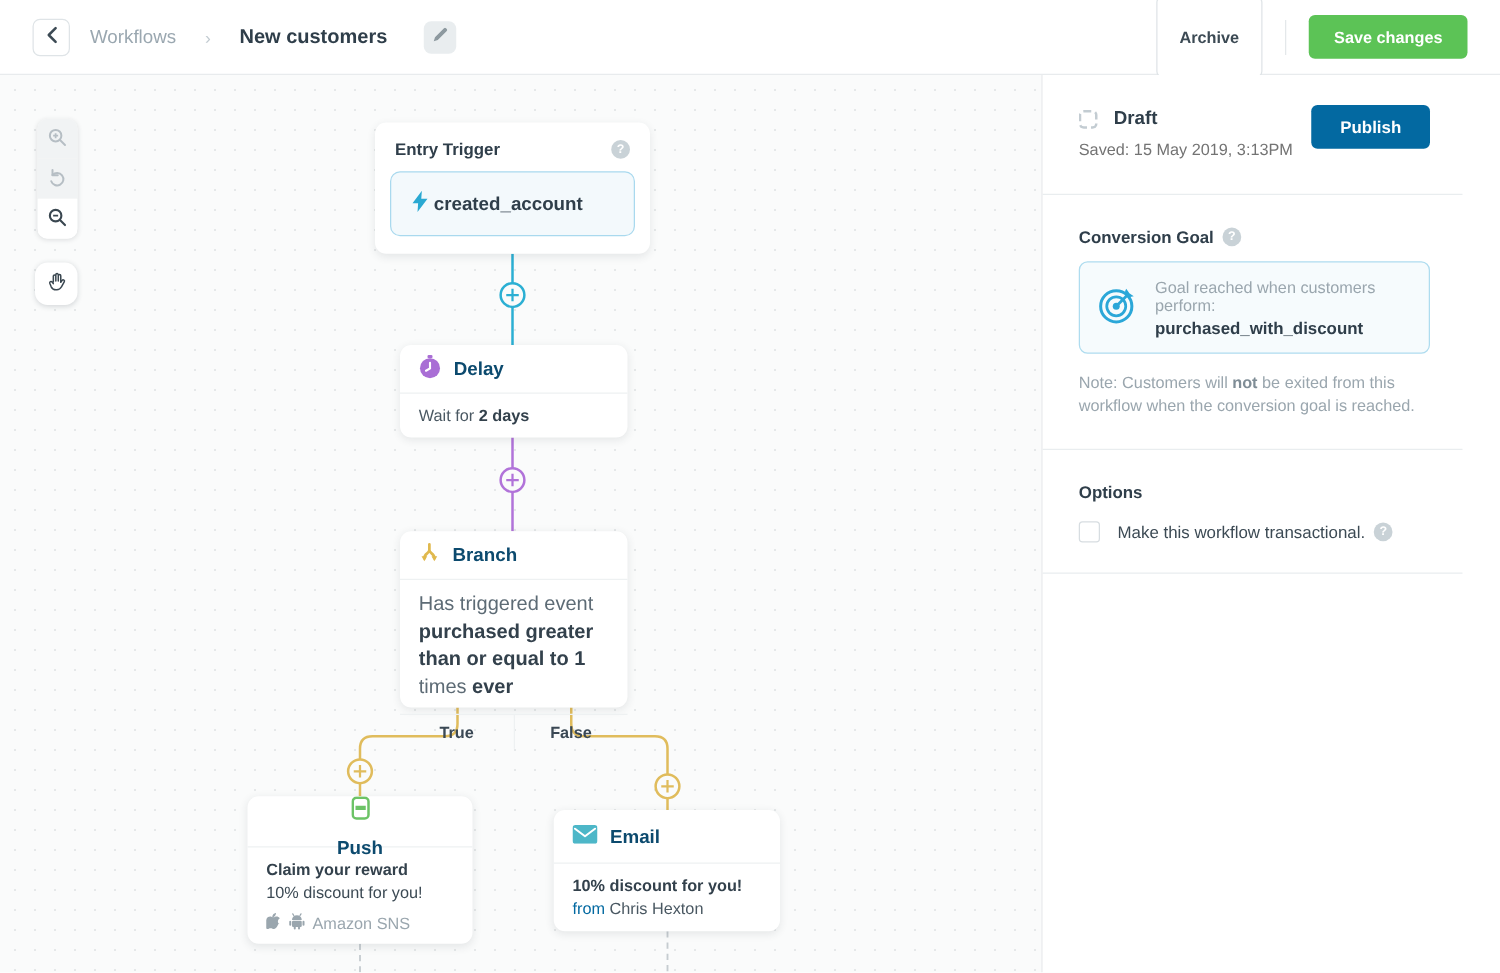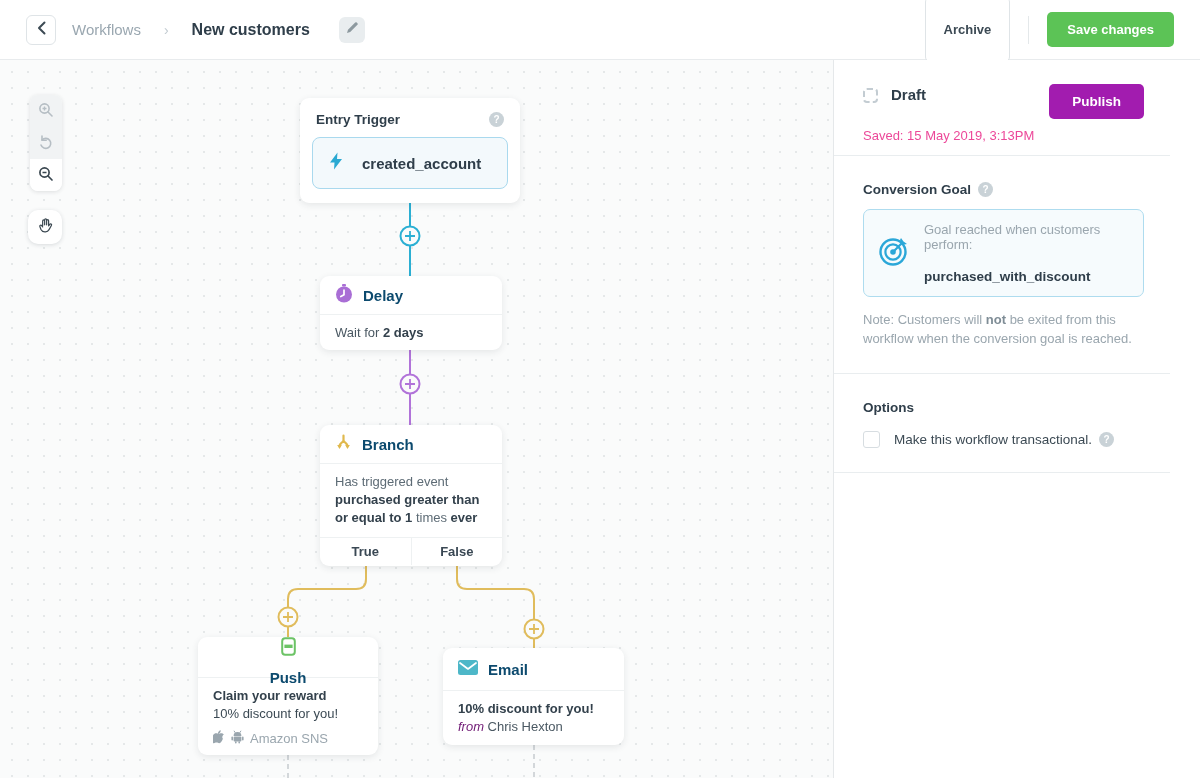--- a/index.html
+++ b/index.html
@@ -34,61 +34,61 @@
   .wires { position:absolute; left:0; top:0; width:833px; height:718px; }
 
   
   .card { position:absolute; background:#fff; border-radius:9px; box-shadow:0 2px 7px rgba(40,50,60,.10); }
   .card-head { display:flex; align-items:center; gap:10px; padding:0 15px; height:38px; font-size:15px; font-weight:bold; color:#0c4a6e; }
   .card-div { height:1px; background:#eef1f2; }
 
   .entry-card { left:300px; top:38px; width:220px; height:105px; padding:12px; }
   .entry-head { display:flex; align-items:center; justify-content:space-between; padding:2px 4px 10px 4px; }
   .entry-title { font-size:13.5px; font-weight:bold; color:#2f3e4a; }
-  .chip { display:flex; align-items:center; gap:19px; height:52px; border:1px solid #a9d9ee; background:#f3f9fc; border-radius:8px; padding:0 16px; cursor:pointer; }
+  .chip { display:flex; align-items:center; gap:4px; height:52px; border:1px solid #a9d9ee; background:#f3f9fc; border-radius:8px; padding:0 16px; cursor:pointer; }
   .chip-label { font-size:15px; font-weight:bold; color:#2f3e4a; }
 
   .delay-card { left:320px; top:216px; width:182px; height:74px; }
   .delay-body { padding:10px 15px; font-size:13px; color:#4a5862; }
 
   .branch-card { left:320px; top:365px; width:182px; height:141px; }
-  .branch-body { padding:9px 15px 10px; font-size:13px; line-height:1.38; color:#5d6b75; }
+  .branch-body { padding:9px 15px 10px; font-size:16px; line-height:1.38; color:#5d6b75; }
   .branch-body b { color:#33414c; }
   .branch-foot { display:flex; border-top:1px solid #eef1f2; height:28px; }
   .branch-cell { flex:1; display:flex; align-items:center; justify-content:center; font-size:13px; font-weight:bold; color:#3a4854; }
   .branch-cell + .branch-cell { border-left:1px solid #eef1f2; }
 
   .push-card { left:198px; top:577px; width:180px; height:118px; }
   .push-body { padding:10px 15px; font-size:13px; color:#3c4a54; }
   .push-line1 { font-weight:bold; color:#33414c; margin-bottom:3px; }
   .provider-row { display:flex; align-items:center; gap:6px; margin-top:9px; color:#9aa6ae; font-size:13px; }
 
   .email-card { left:443px; top:588px; width:181px; height:97px; }
   .email-body { padding:10px 15px; font-size:13px; }
   .email-subject { font-weight:bold; color:#33414c; margin-bottom:3px; }
-  .email-from-word { font-style:italic; color:#701a75; }
+  .email-from-word { color:#0369a1; }
   .email-from-name { color:#4a5862; }
 
   .bold-dark { font-weight:bold; color:#33414c; }
 
   
   .help { display:inline-flex; align-items:center; justify-content:center; width:15px; height:15px; border-radius:50%; background:#c9d2d7; color:#fff; font-size:10px; font-weight:bold; flex:0 0 auto; }
 
   
   .sidebar { width:337px; height:718px; background:#fff; border-left:1px solid #e5e8ea; }
   .sb-sec { padding:26px 26px 24px 29px; border-bottom:1px solid #e9edef; }
   .sb-status { display:flex; align-items:flex-start; position:relative; padding-bottom:28px; }
   .draft-ico { width:15px; height:15px; border:2px dashed #c3ccd2; border-radius:4px; margin-top:2px; }
   .status-label { font-size:15px; font-weight:bold; color:#2f3e4a; margin-left:13px; }
-  .saved { position:absolute; left:0; top:26px; font-size:13px; color:#ec4899;margin-top:16px; }
-  .btn-publish { position:absolute; right:0; top:-2px; background:#a21caf; color:#fff; border:none; border-radius:5px; padding:10px 23px; font-size:13.5px; font-weight:bold; font-family:inherit; cursor:pointer; }
+  .saved { position:absolute; left:0; top:26px; font-size:13px; color:#737373; }
+  .btn-publish { position:absolute; right:0; top:-2px; background:#0369a1; color:#fff; border:none; border-radius:5px; padding:10px 23px; font-size:13.5px; font-weight:bold; font-family:inherit; cursor:pointer; }
   .sb-title { font-size:13.5px; font-weight:bold; color:#2f3e4a; display:flex; align-items:center; gap:7px; }
   .goal-box { margin-top:12px; display:flex; align-items:center; gap:13px; border:1px solid #aedcef; background:#f6fbfd; border-radius:7px; padding:12px 13px; cursor:pointer; }
   .goal-line1 { font-size:13px; color:#9aa6ae; }
-  .goal-event { font-size:13.5px; font-weight:bold; color:#2f3e4a; margin-top:17px; }
+  .goal-event { font-size:13.5px; font-weight:bold; color:#2f3e4a; margin-top:3px; }
   .goal-note { margin-top:14px; font-size:13px; color:#9aa6ae; line-height:1.45; }
   .goal-note b { color:#7f8d96; }
   .opt-row { margin-top:16px; display:flex; align-items:center; gap:14px; }
   .checkbox { width:17px; height:17px; border:1px solid #d7dde1; border-radius:3px; background:#fff; cursor:pointer; flex:0 0 auto; }
   .opt-label { font-size:13.5px; color:#3c4a54; display:flex; align-items:center; gap:7px; }
 </style>
 </head>
 <body>
 
 <div class="header">

